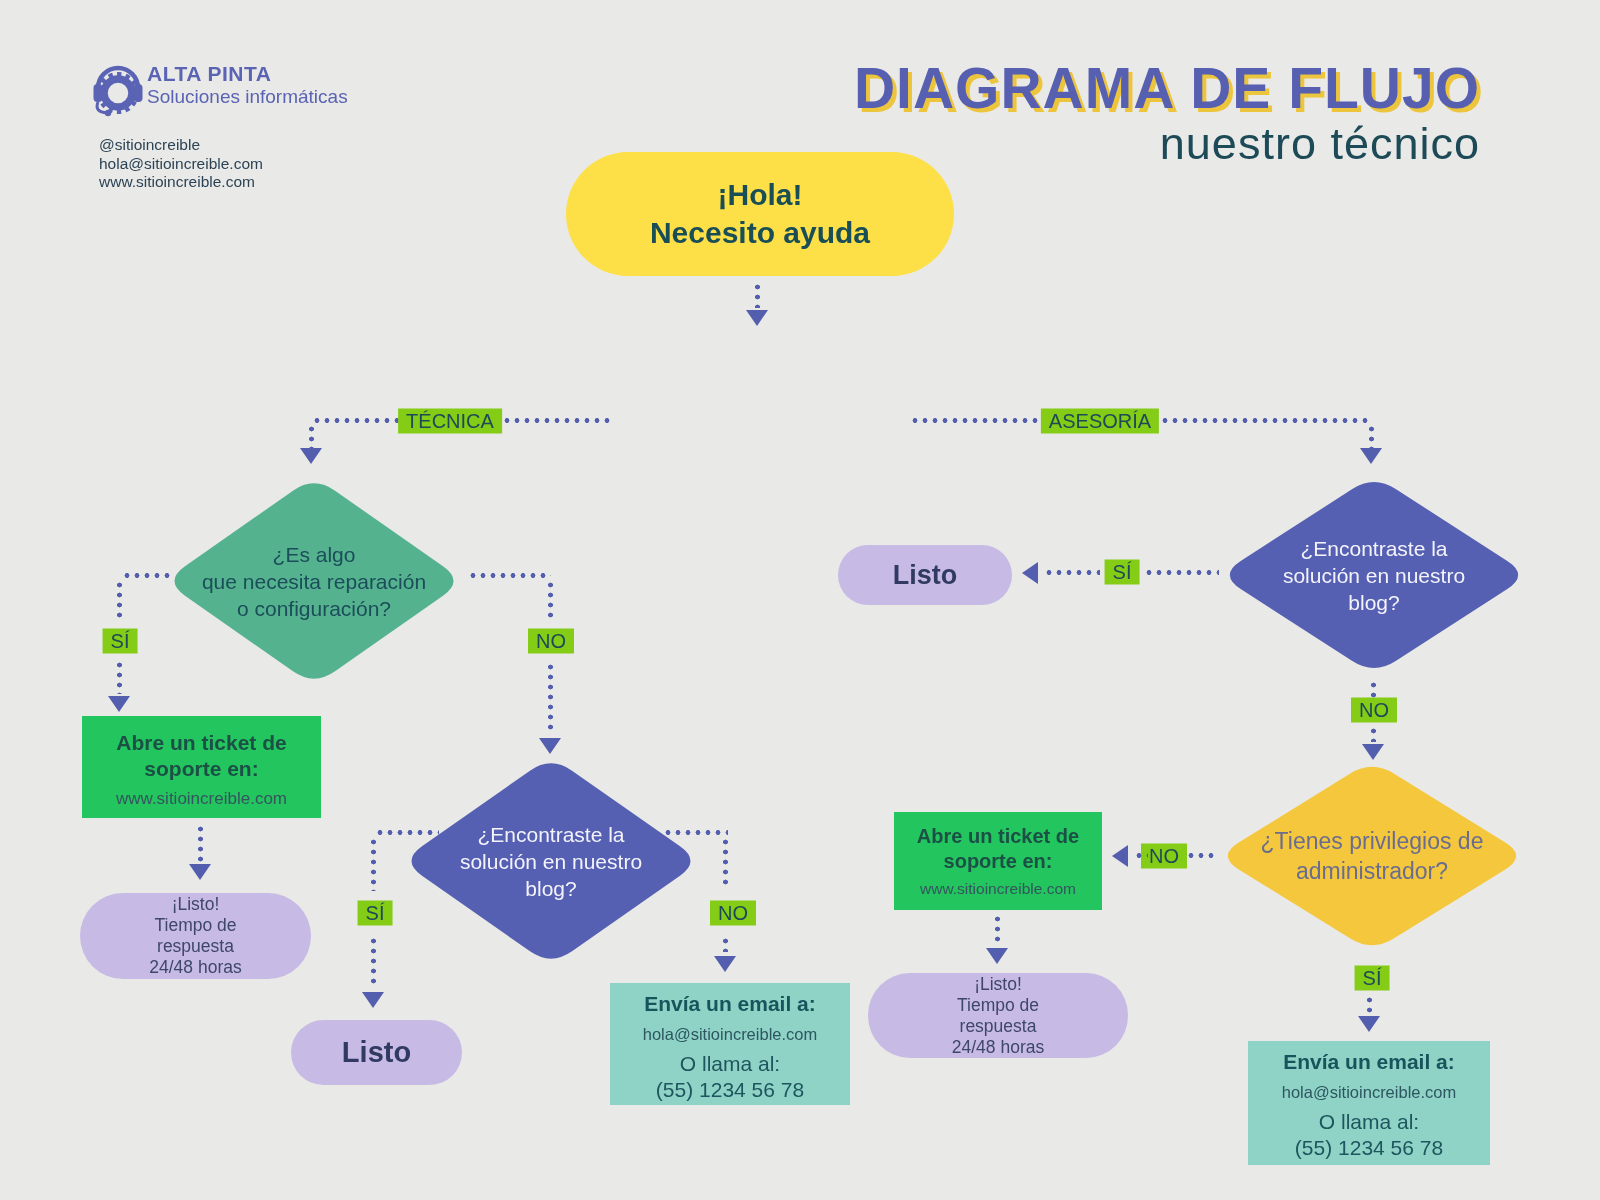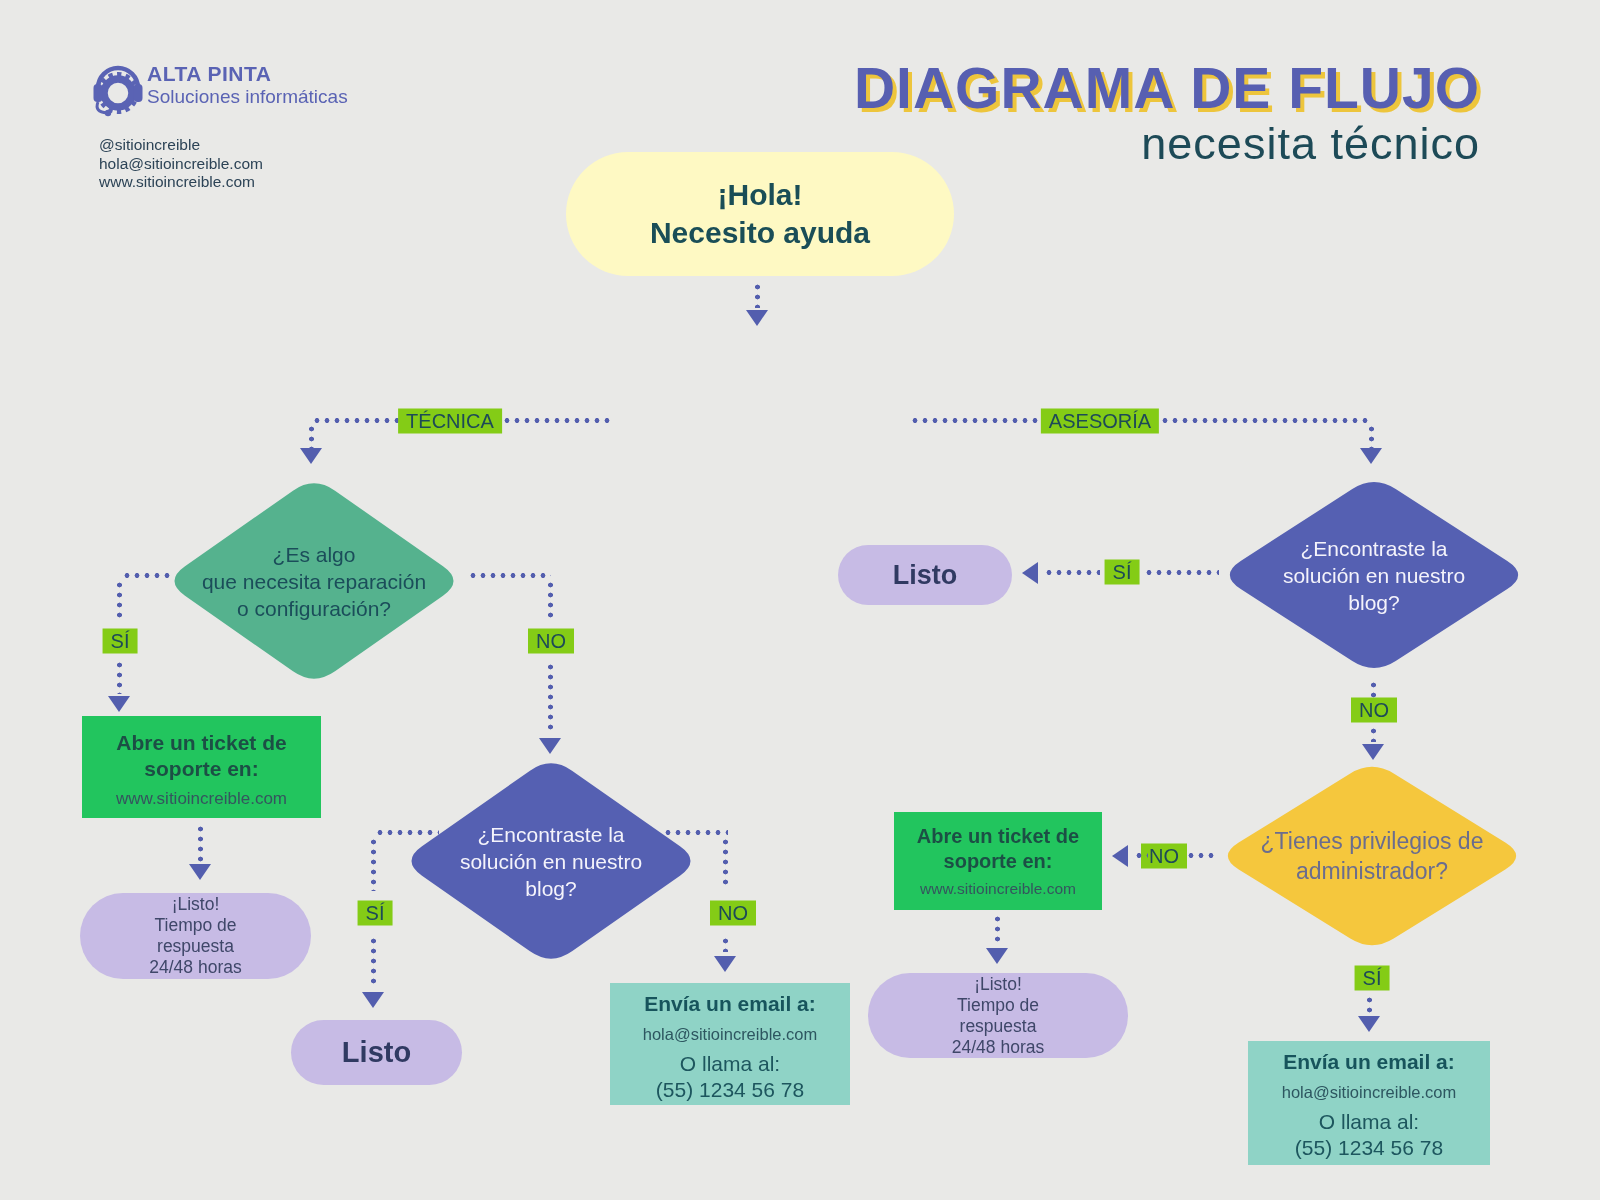--- a/index.html
+++ b/index.html
@@ -10,21 +10,21 @@
   
   .brand-name{position:absolute;left:147px;top:62px;font-size:21px;font-weight:bold;color:#5a63b4;letter-spacing:.5px;}
   .brand-tagline{position:absolute;left:147px;top:86px;font-size:19px;color:#5a63b4;}
   .contact{position:absolute;left:99px;top:136px;font-size:15.5px;line-height:18.5px;color:#2c4356;white-space:pre-line;}
   .title{position:absolute;right:120px;top:55px;font-size:57px;font-weight:bold;letter-spacing:1px;
          color:#575fb1;text-shadow:4px 4px 0 #edc53c;}
   .subtitle{position:absolute;right:120px;top:118px;font-size:45px;letter-spacing:1px;color:#1d4a57;}
 
   
   .terminator{position:absolute;display:flex;align-items:center;justify-content:center;text-align:center;
-              background:#fef9c3;border-radius:62px;color:#1a4e57;font-weight:bold;font-size:30px;
+              background:#fde047;border-radius:62px;color:#1a4e57;font-weight:bold;font-size:30px;
               line-height:38px;white-space:pre-line;}
   .diamond{position:absolute;}
   .diamond svg{position:absolute;left:0;top:0;width:100%;height:100%;}
   .dtext{position:absolute;left:0;top:0;width:100%;height:100%;display:flex;align-items:center;justify-content:center;
          text-align:center;white-space:pre-line;}
   .ink-teal{color:#1b4d5a;}
   .ink-white{color:#f4f3fb;}
   .ink-muted{color:#6b6d8e;}
   .action-box{position:absolute;background:#22c55e;text-align:center;}
   .action-box .ab-title{font-weight:bold;font-size:21px;line-height:26px;color:#1c4f45;white-space:pre-line;margin-top:14px;}
@@ -66,21 +66,21 @@
     <path d="M6 47 q-4 10 9 11" fill="none" stroke="#5a63b4" stroke-width="3"></path>
     <circle cx="16" cy="58" r="3.2" fill="#5a63b4"></circle>
   </svg>
   <div class="brand-name">ALTA PINTA</div>
   <div class="brand-tagline">Soluciones informáticas</div>
   <div class="contact">@sitioincreible
 hola@sitioincreible.com
 www.sitioincreible.com</div>
 
   <div class="title">DIAGRAMA DE FLUJO</div>
-  <div class="subtitle">necesita técnico</div>
+  <div class="subtitle">nuestro técnico</div>
 
   <div class="terminator" style="left:566px;top:152px;width:388px;height:124px;">¡Hola!
 Necesito ayuda</div>
 
   <div class="dv" style="left:755px;top:282px;height:26px;"></div>
   <div class="ah-down" style="left:746px;top:310px;"></div>
 
 
   <div class="dh" style="left:312px;top:418px;width:298px;"></div>
   <div class="elabel" style="left:450px;top:421px;">TÉCNICA</div>

